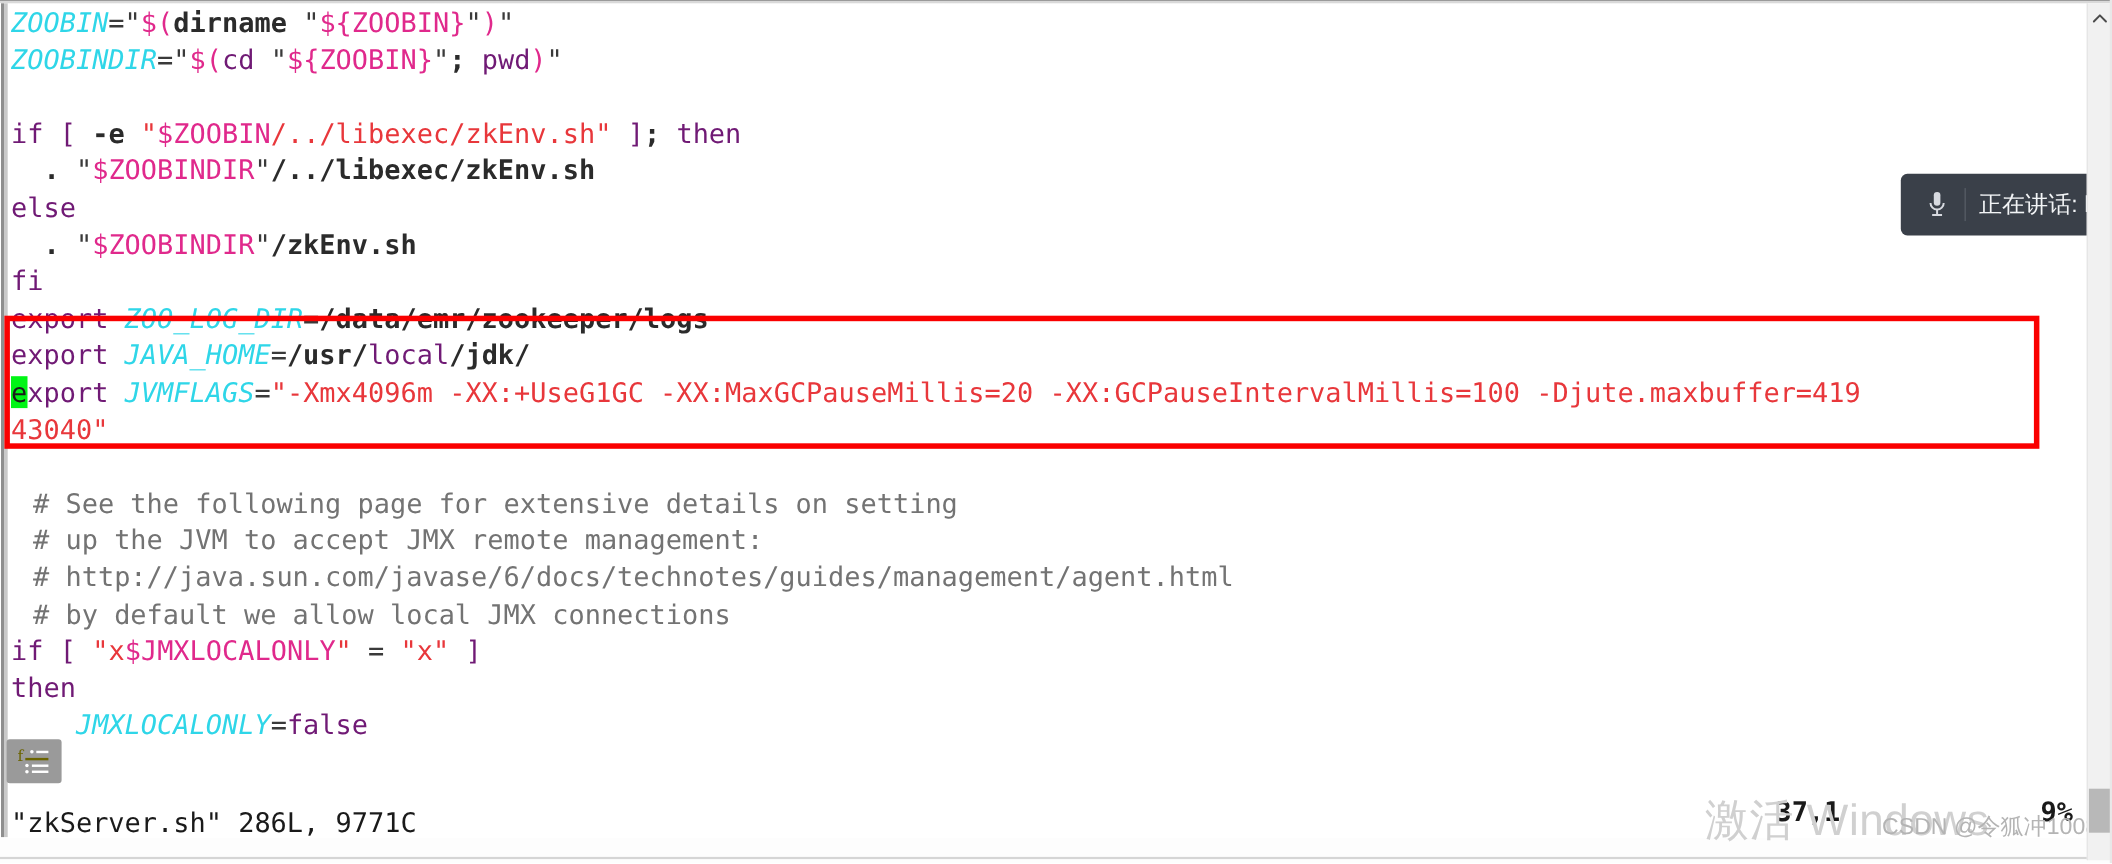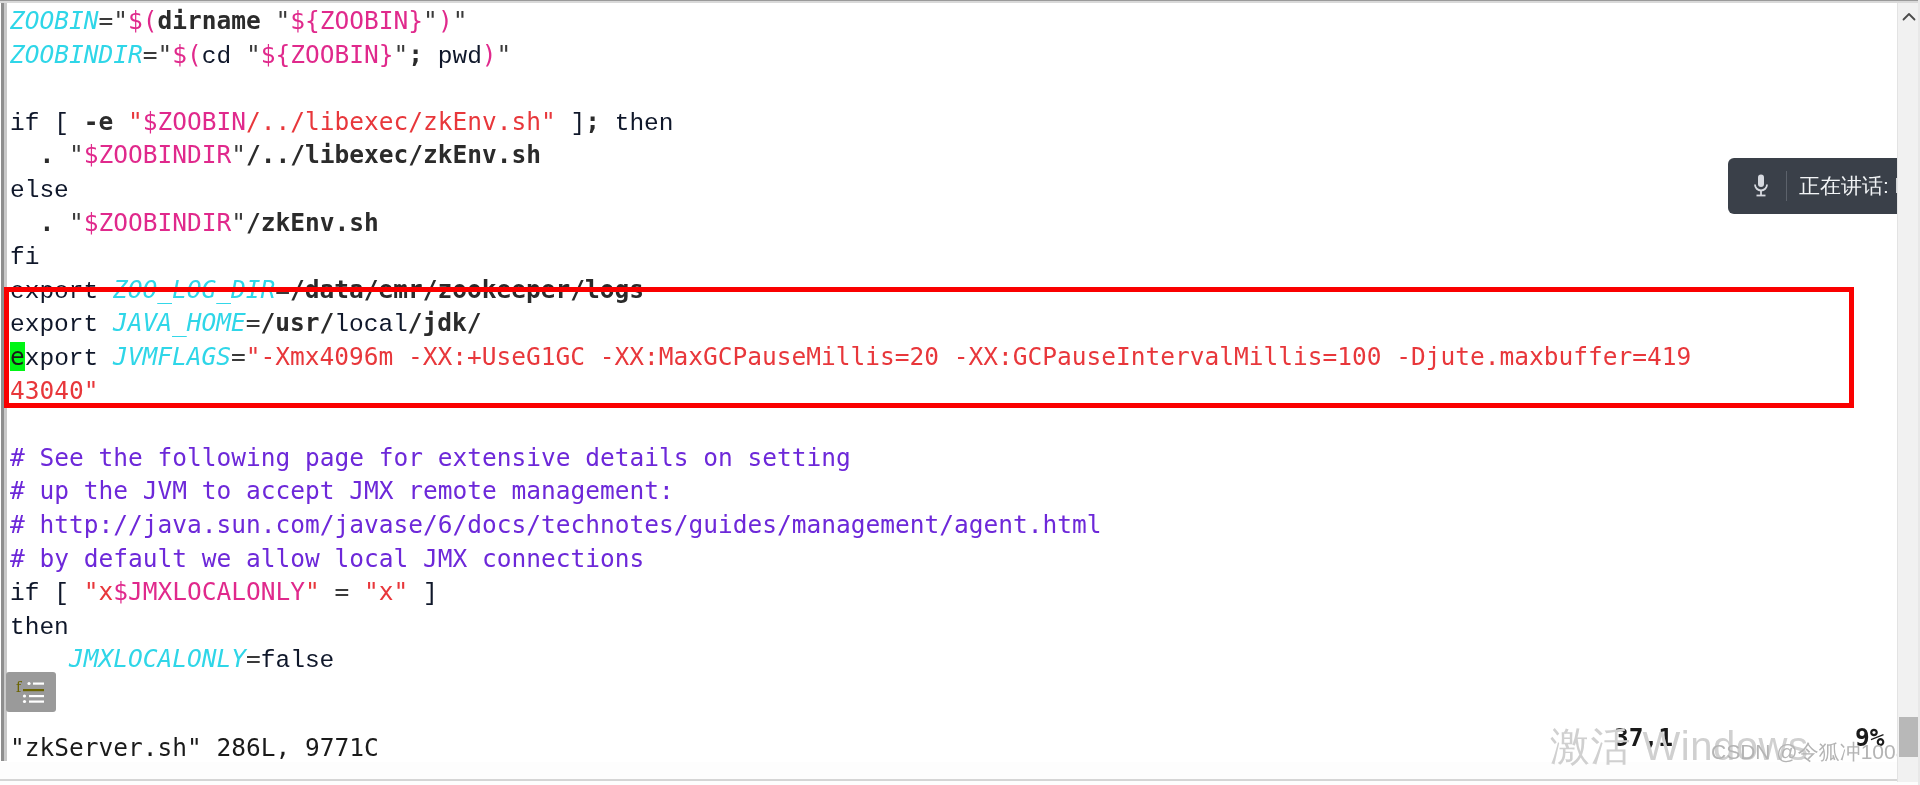--- a/index.html
+++ b/index.html
@@ -56,26 +56,26 @@
   }
   .line {
     height: 33.6px;
     white-space: pre;
     position: relative;
     padding-left: 3px;
   }
 
   
   .t-ident    { color: #2fd6e8; font-style: italic; }   
-  .t-kw       { color: #0f172a; font-family: Liberation Mono, monospace; }   
+  .t-kw       { color: #701a75; }   
   .t-str      { color: #e0298c; }   
   .t-strq     { color: #3a3a3a; }   
   .t-plain    { color: #2b2b2b; font-weight: bold; }   
   .t-red      { color: #e8373b; }   
-  .t-cmt      { color: #6d28d9; }   
+  .t-cmt      { color: #737373; margin-left: 20px; }   
   .t-op       { color: #3a3a3a; }
 
   
   .cursor {
     background: #00f515;
     color: #1a1a1a;
   }
 
   
   #red-box {

